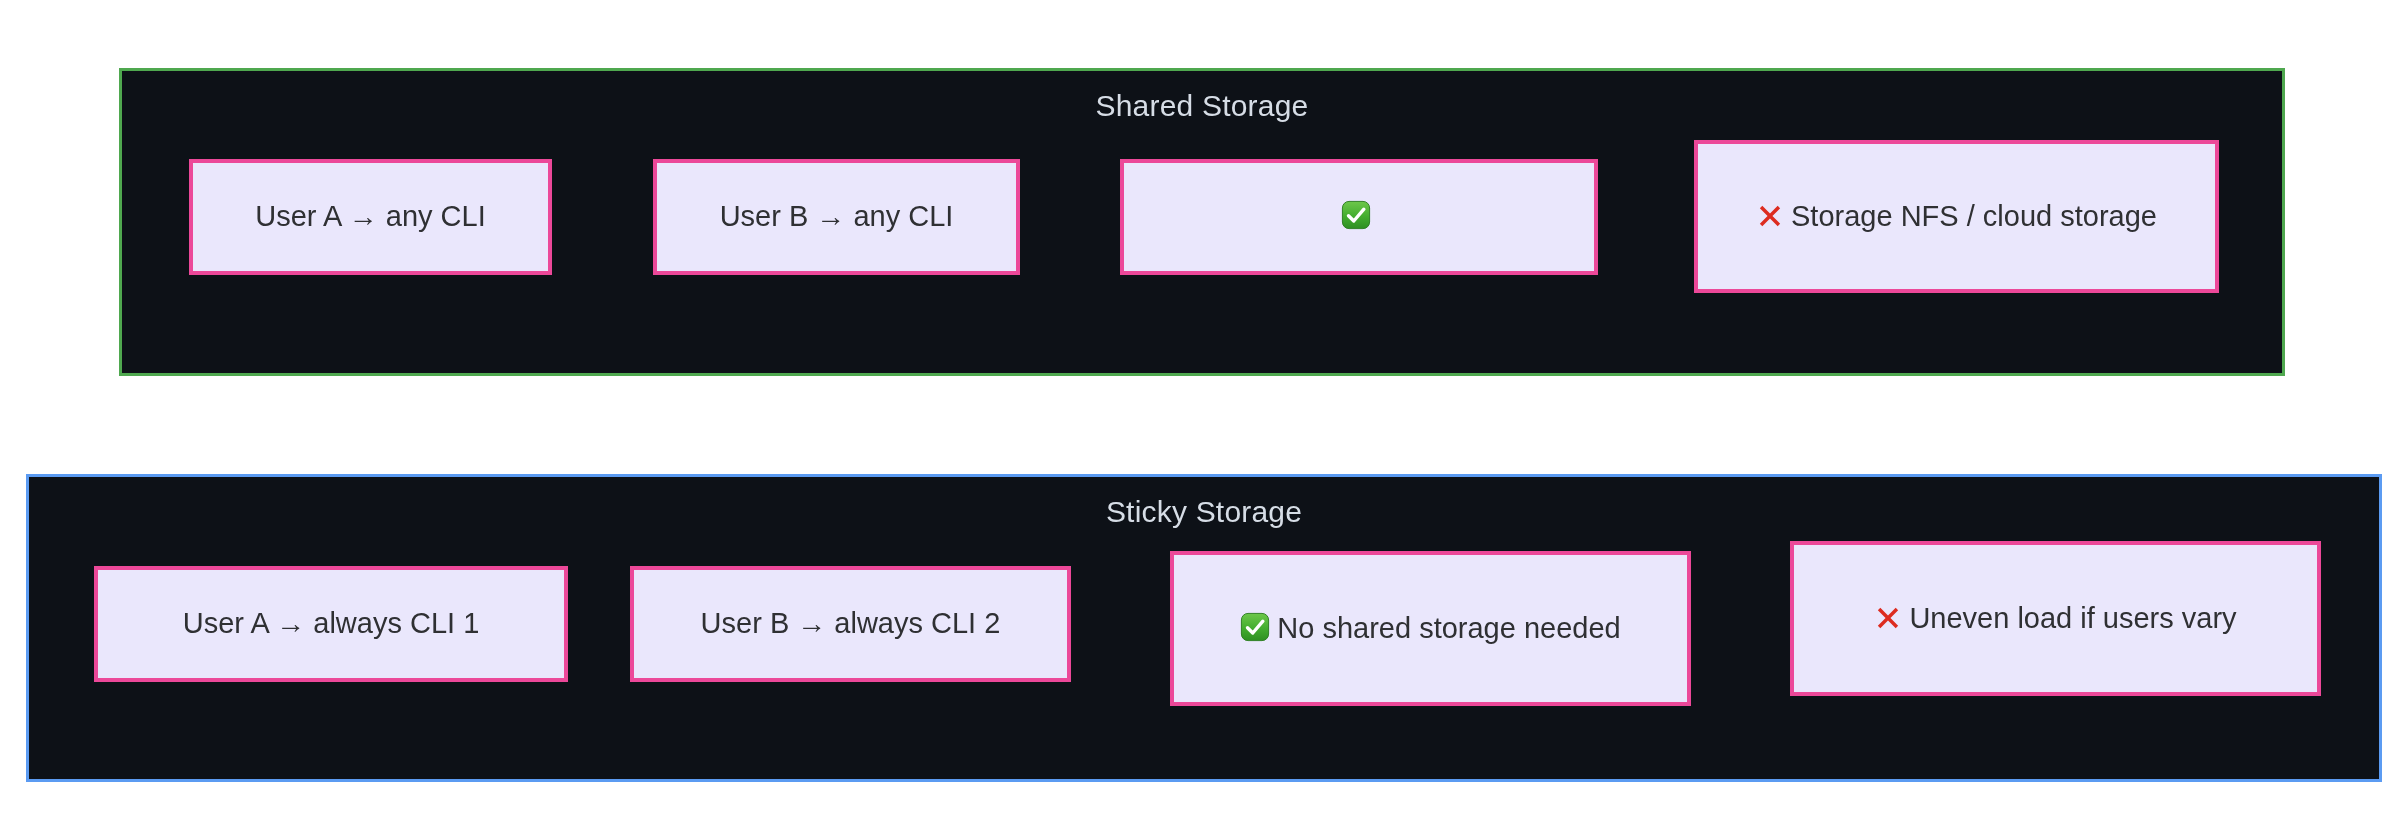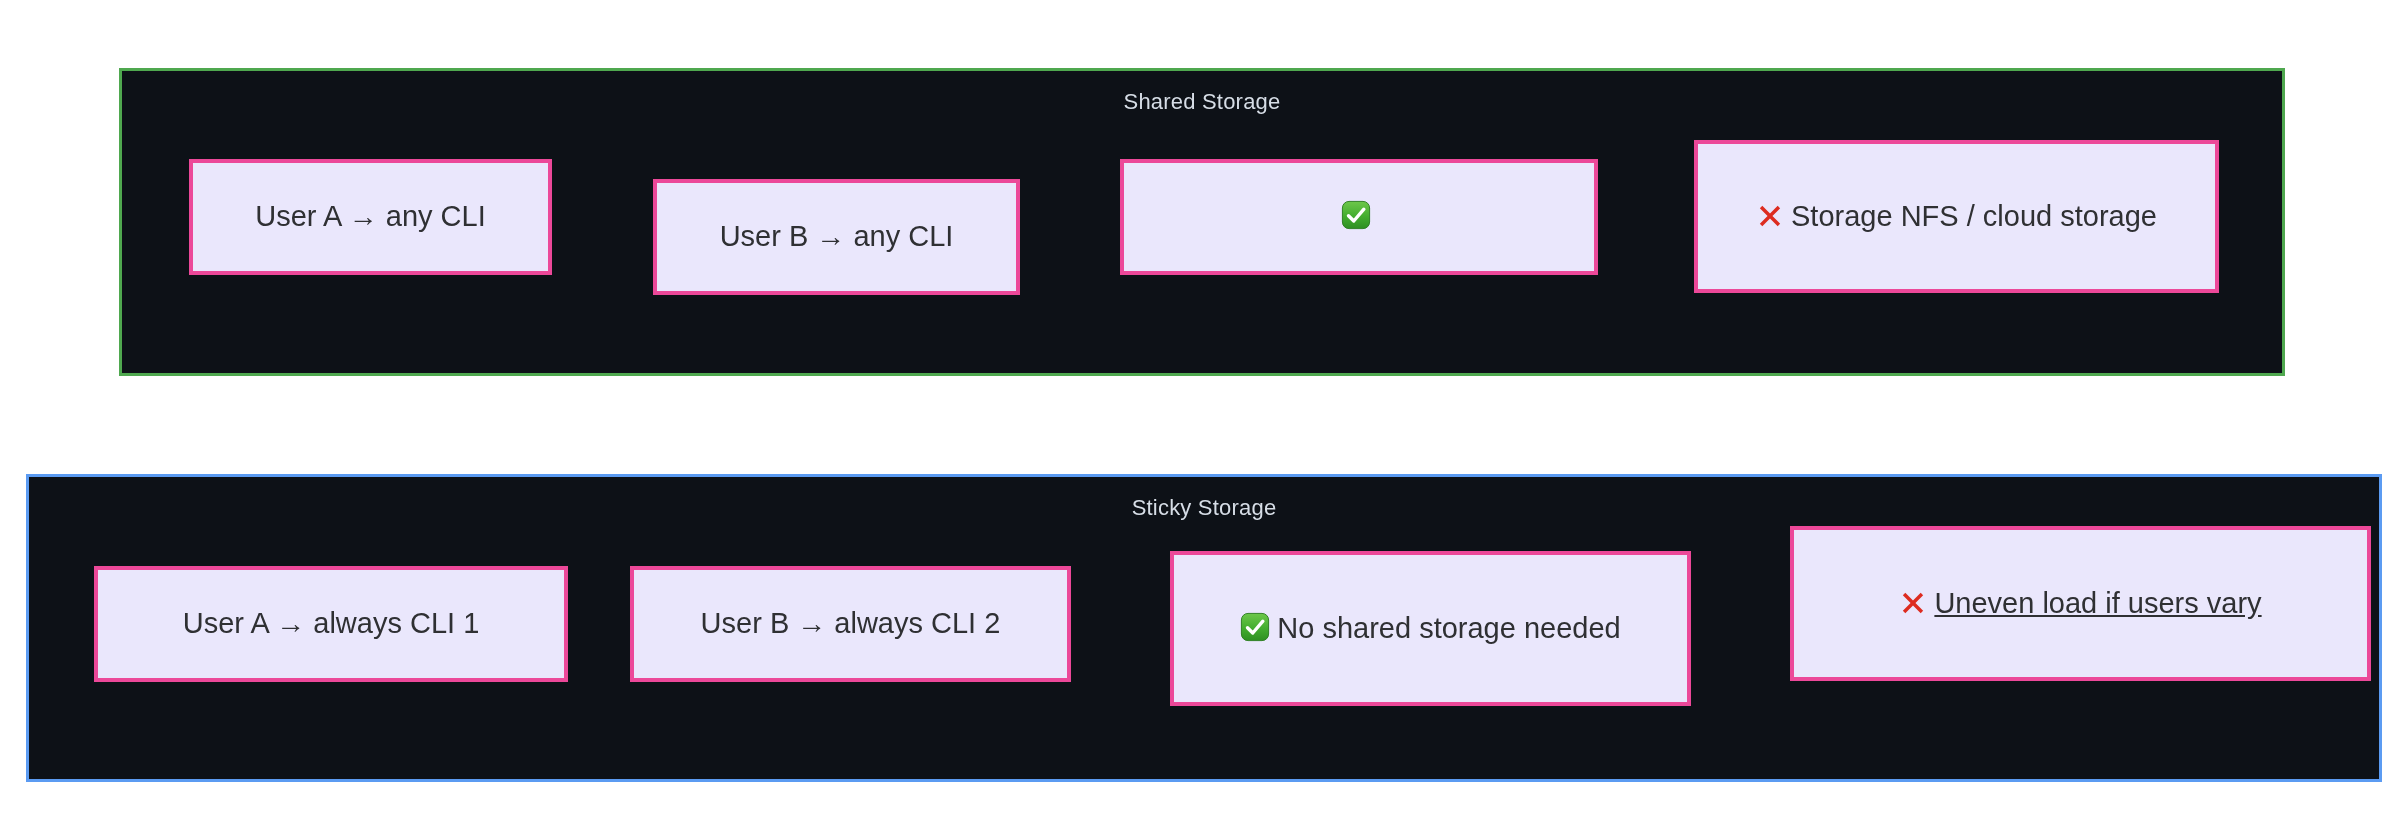--- a/index.html
+++ b/index.html
@@ -34,21 +34,21 @@
   }
   .subgraph.green  { border-color: #4fa84f; }
   .subgraph.blue   { border-color: #5b9bf2; }
 
   .subgraph-title {
     position: absolute;
     left: 0;
     right: 0;
     text-align: center;
     color: #d6dde6;
-    font-size: 22px;
+    font-size: 30px;
     font-family: "Liberation Sans", sans-serif;
     letter-spacing: 0.2px;
     white-space: nowrap;
   }
 
   
   .node {
     position: absolute;
     box-sizing: border-box;
     background: #eae7fc;
@@ -82,21 +82,21 @@
 <div class="canvas">
 
   <div class="subgraph green" style="left:119px; top:68px; width:2166px; height:308px;">
     <div class="subgraph-title" style="top:18px;">Shared Storage</div>
   </div>
 
   <div class="node" style="left:189px; top:159px; width:363px; height:116px;">
     <span class="node-label">User A → any CLI</span>
   </div>
 
-  <div class="node" style="left:653px; top:159px; width:367px; height:116px;margin-top:20px;">
+  <div class="node" style="left:653px; top:159px; width:367px; height:116px;">
     <span class="node-label">User B → any CLI</span>
   </div>
 
   <div class="node" style="left:1120px; top:159px; width:478px; height:116px;">
     <span class="node-label">
       <span class="icon">
         <svg width="30" height="30" viewBox="0 0 32 32" aria-hidden="true">
           <defs>
             <linearGradient id="gCheck1" x1="0" y1="0" x2="0" y2="1">
               <stop offset="0%" stop-color="#6dc74a"></stop>
@@ -144,21 +144,21 @@
               <stop offset="100%" stop-color="#2e8f22"></stop>
             </linearGradient>
           </defs>
           <rect x="1.5" y="1.5" width="29" height="29" rx="7" ry="7" fill="url(#gCheck2)" stroke="#2b7d1f" stroke-width="1"></rect>
           <path d="M8 16.8 L13.6 22.4 L24.4 9.8" fill="none" stroke="#ffffff" stroke-width="3.6" stroke-linecap="round" stroke-linejoin="round"></path>
         </svg>
       </span><span>No shared storage needed</span>
     </span>
   </div>
 
-  <div class="node" style="left:1790px; top:526px; width:581px; height:155px;text-decoration:underline;">
+  <div class="node" style="left:1790px; top:541px; width:531px; height:155px;">
     <span class="node-label">
       <span class="icon">
         <svg width="28" height="28" viewBox="0 0 32 32" aria-hidden="true">
           <path d="M7.2 4.4 L16 13.2 L24.8 4.4 L27.6 7.2 L18.8 16 L27.6 24.8 L24.8 27.6 L16 18.8 L7.2 27.6 L4.4 24.8 L13.2 16 L4.4 7.2 Z" fill="#dd2c20"></path>
         </svg>
       </span><span>Uneven load if users vary</span>
     </span>
   </div>
 
 </div>

